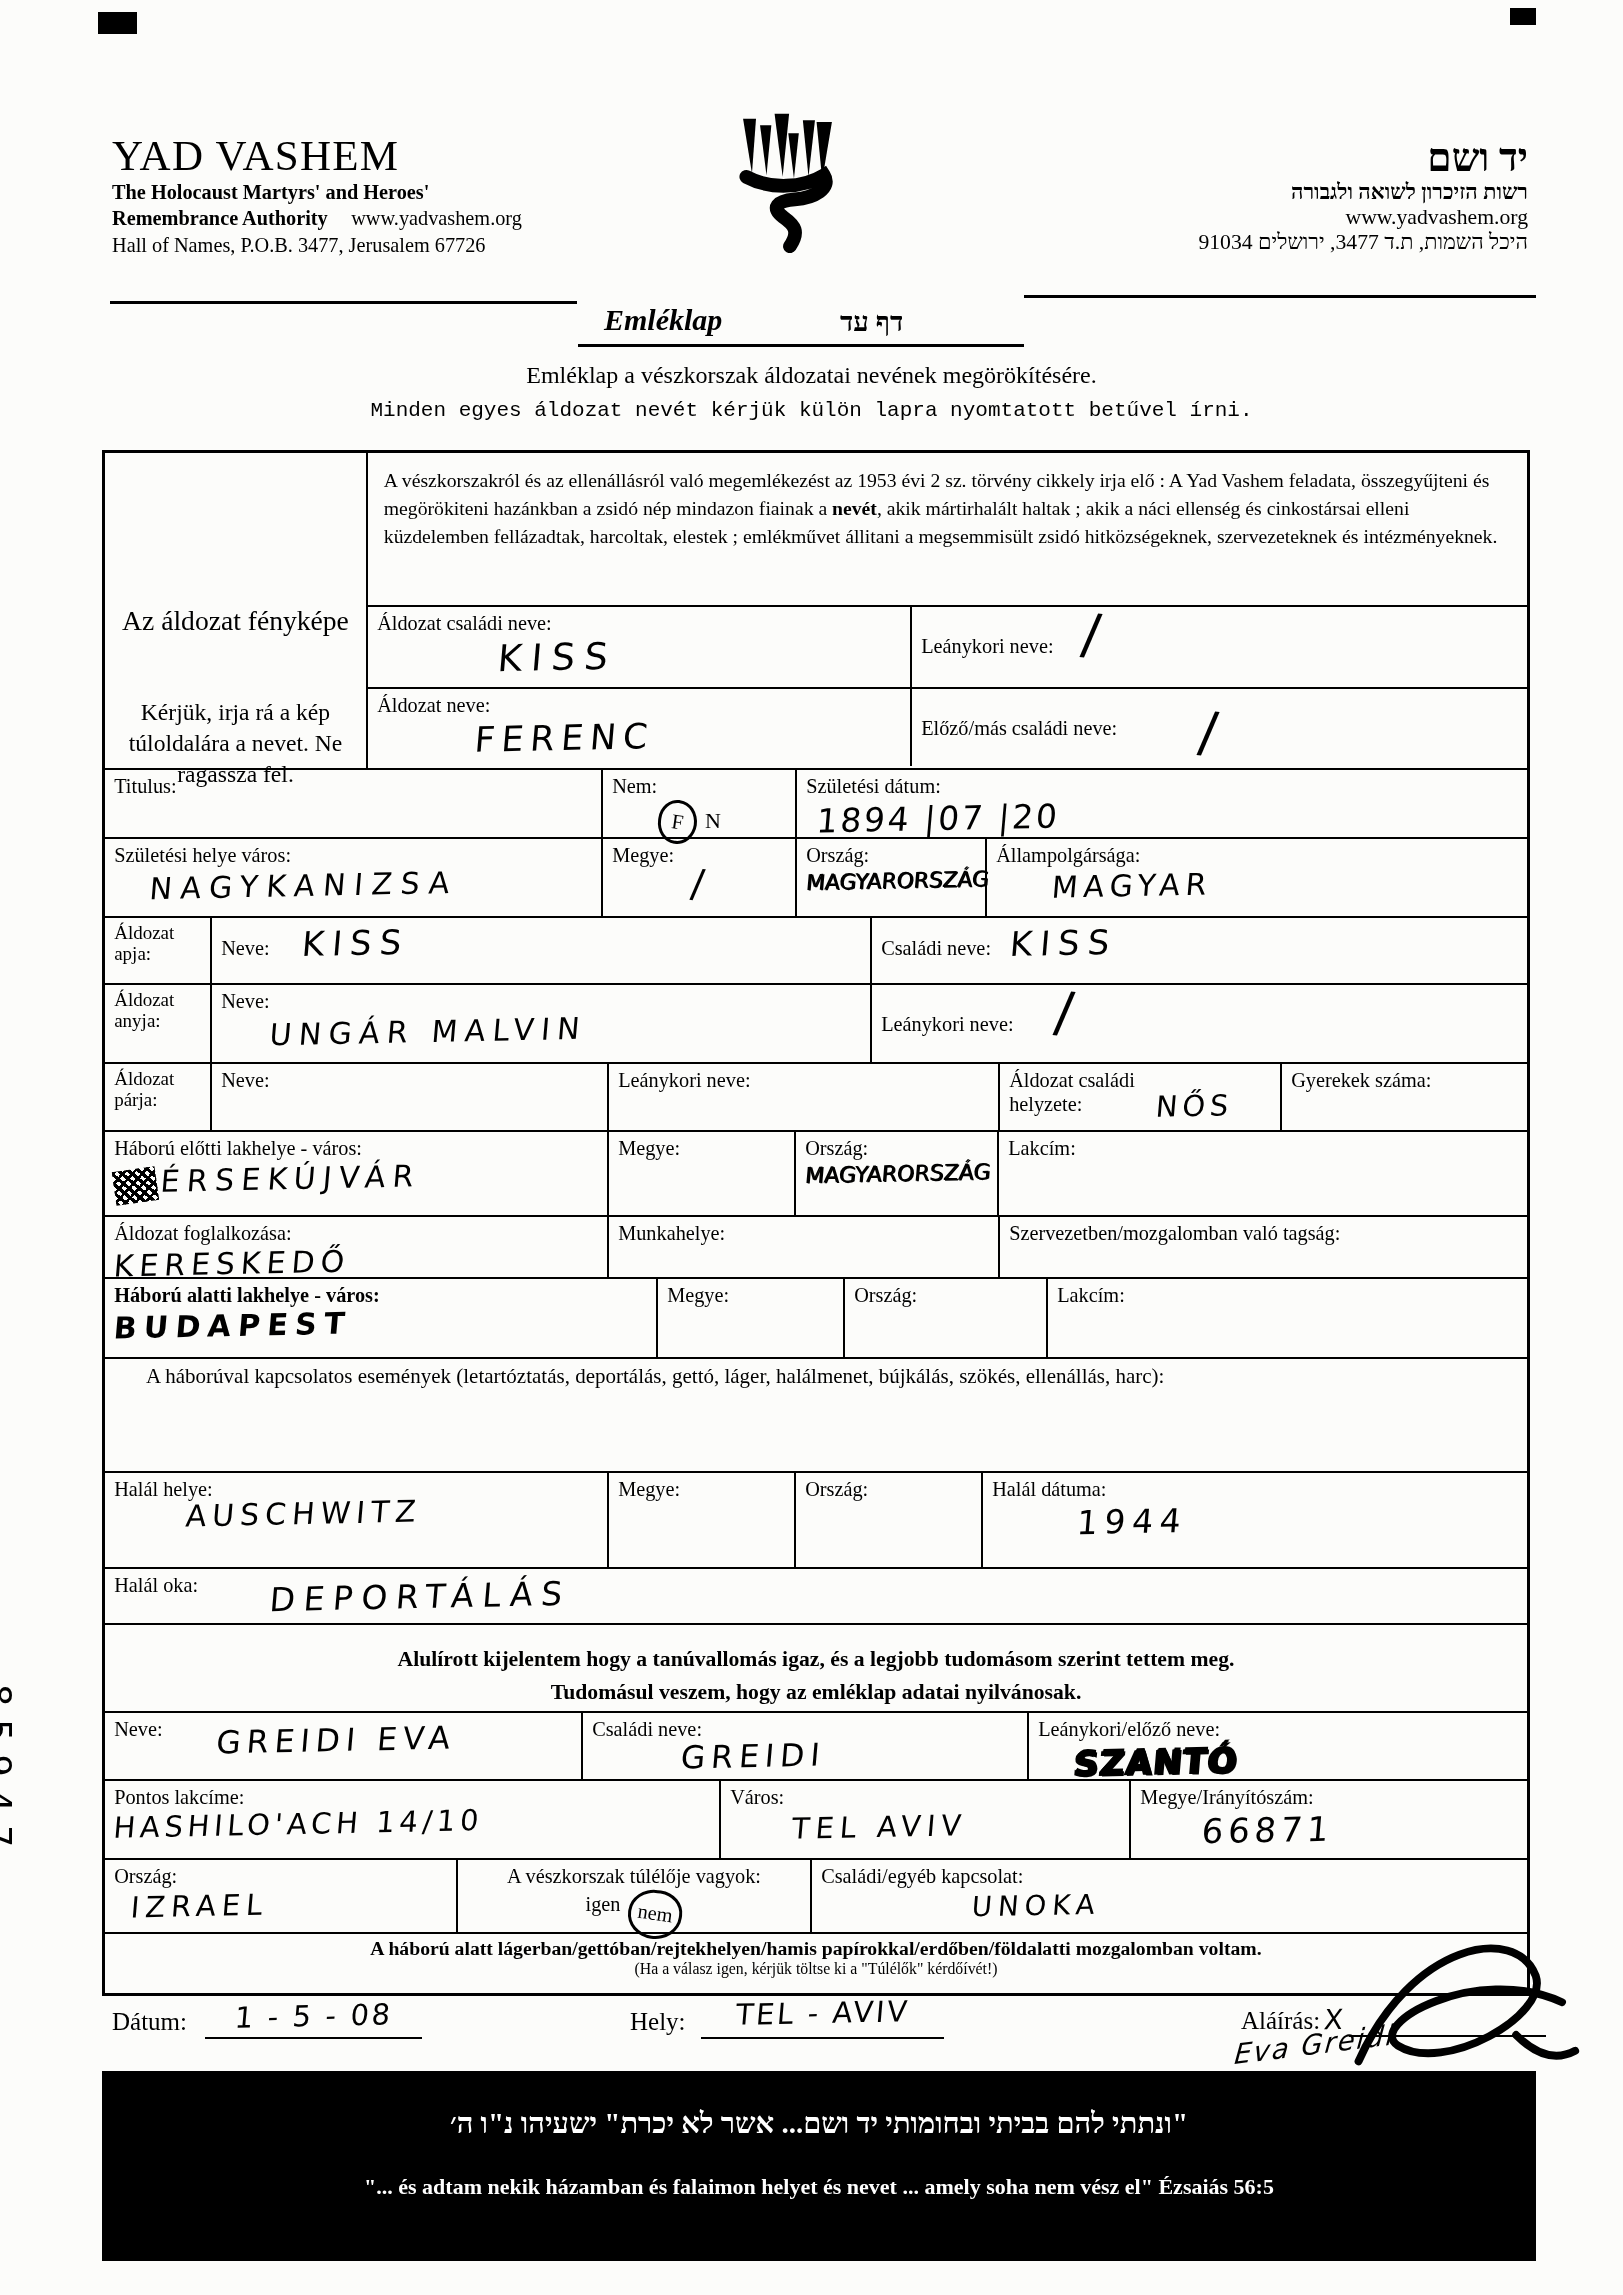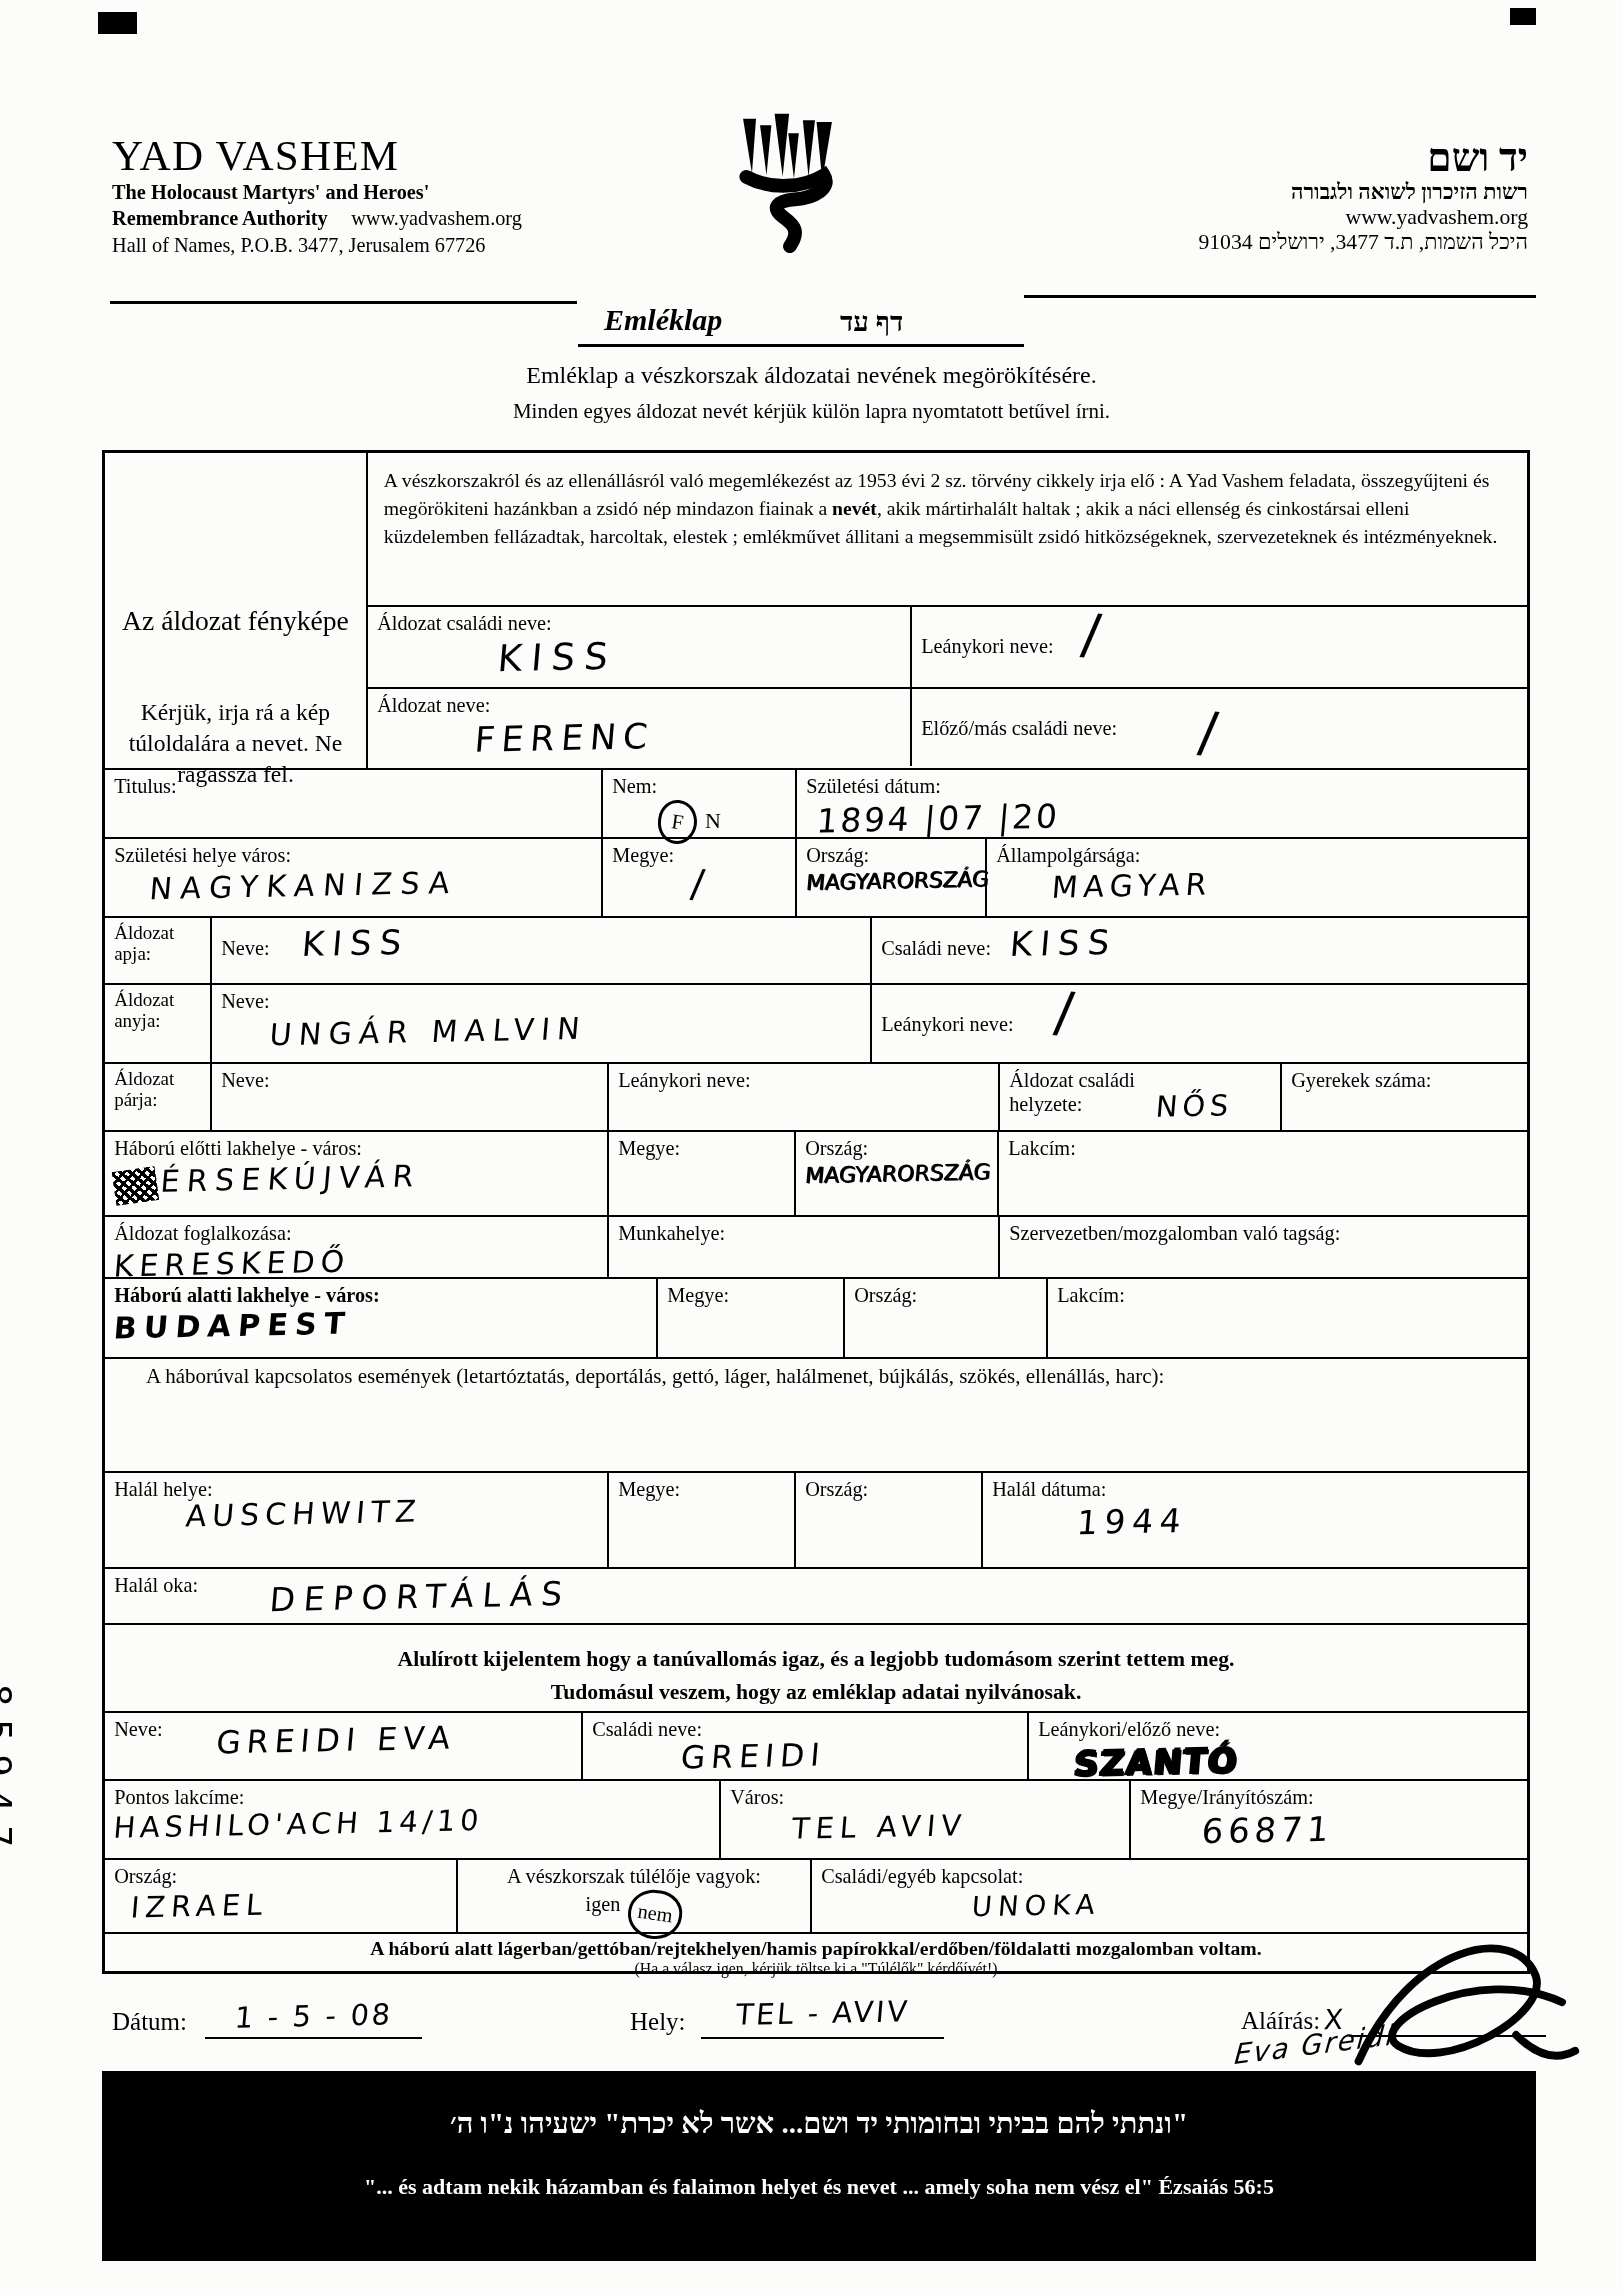--- a/index.html
+++ b/index.html
@@ -99,21 +99,21 @@
   </div>
 
   <div class="hrule" style="left:110px;top:301px;width:467px;"></div>
   <div class="hrule" style="left:578px;top:344px;width:446px;"></div>
   <div class="hrule" style="left:1024px;top:295px;width:512px;"></div>
 
   <div class="abs form-title-hu" style="left:604px;top:303px;">Emléklap</div>
   <div class="abs form-title-he" style="left:840px;top:306px;">דף עד</div>
 
   <div class="abs intro1" style="left:0;top:362px;width:1623px;text-align:center;">Emléklap a vészkorszak áldozatai nevének megörökítésére.</div>
-  <div class="abs intro2" style="left:0;top:399px;width:1623px;text-align:center;">Minden egyes áldozat nevét kérjük külön lapra nyomtatott betűvel írni.</div>
+  <div class="abs intro2" style="left:0;top:399px;width:1623px;text-align:center;font-family:Liberation Mono, monospace;">Minden egyes áldozat nevét kérjük külön lapra nyomtatott betűvel írni.</div>
 
   <div class="ftable">
 
     <div class="frow first" style="height:315px;">
       <div class="photo-col">
         <div class="photo-title">Az áldozat fényképe</div>
         <div class="photo-note">Kérjük, irja rá a kép túloldalára a nevet. Ne ragassza fel.</div>
       </div>
       <div style="flex:1;display:flex;flex-direction:column;">
         <div class="legal" style="height:152px;box-sizing:border-box;">
@@ -356,21 +356,21 @@
             <span style="font-size:20.3px;position:relative;top:9.2px;">nem</span>
           </span>
         </div>
       </div>
       <div class="fcell" style="flex:1;">
         <div class="lbl">Családi/egyéb kapcsolat:</div>
         <span class="hw" style="font-size:27.6px;margin-left:151px;letter-spacing:5.9px;">UNOKA</span>
       </div>
     </div>
 
-    <div class="frow" style="height:39px;">
+    <div class="frow" style="height:61px;">
       <div style="flex:1;padding-top:2.6px;">
         <div class="note1">A háború alatt lágerban/gettóban/rejtekhelyen/hamis papírokkal/erdőben/földalatti mozgalomban voltam.</div>
         <div class="note2">(Ha a válasz igen, kérjük töltse ki a "Túlélők" kérdőívét!)</div>
       </div>
     </div>
   </div>
 
   <div class="abs" style="left:112px;top:2003px;font-size:25px;">
     <span>Dátum:</span>
     <span class="uline" style="width:217px;margin-left:11.8px;text-align:center;">

